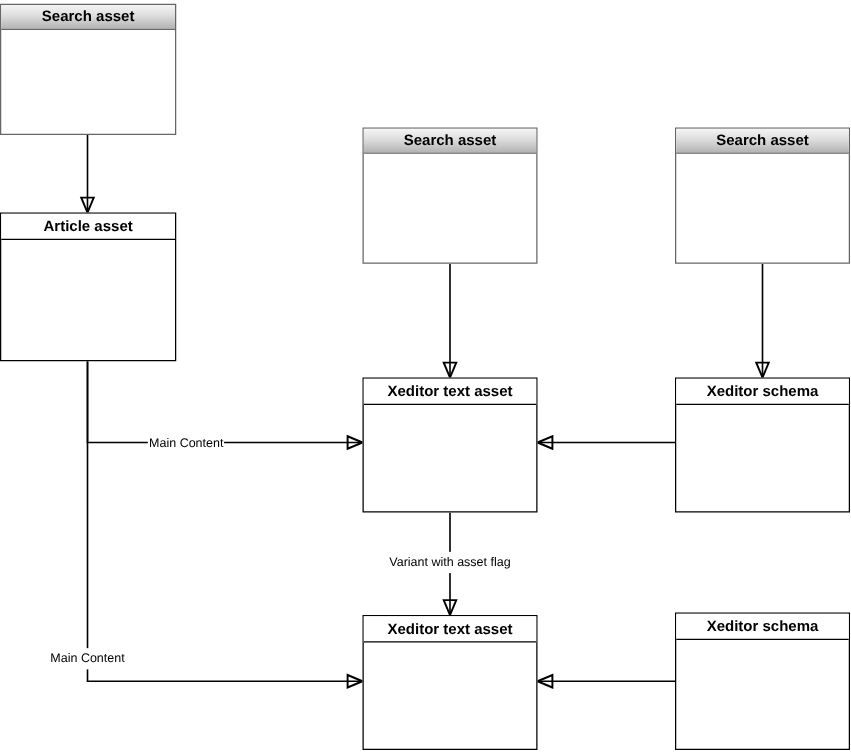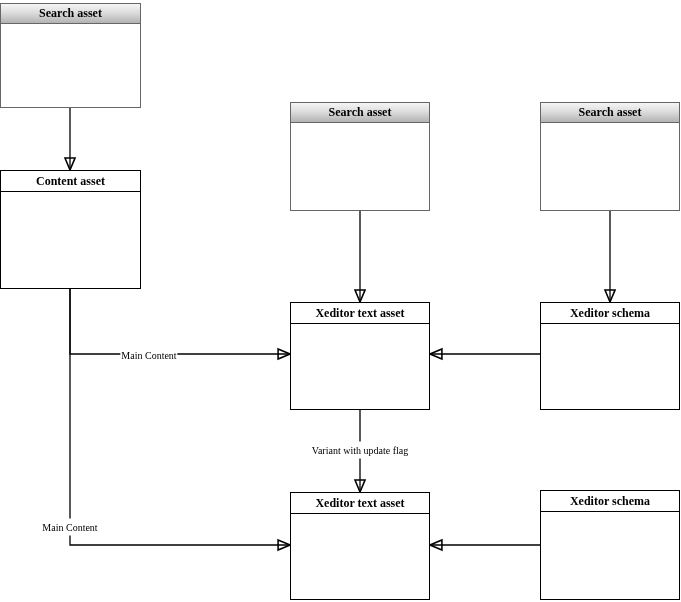--- a/index.html
+++ b/index.html
@@ -16,21 +16,20 @@
   body{
     background:var(--background);
     font-family:"Liberation Sans","DejaVu Sans",sans-serif;
   }
   .canvas{
     position:relative;
     width:681px;
     height:602px;
     background:var(--background);
     overflow:hidden;
-    font-family:Liberation Serif, serif;
   }
   .edges-layer{
     position:absolute;
     left:0;top:0;
     pointer-events:none;
   }
   .edges-layer path{
     stroke:var(--edge);
     stroke-width:1.3;
     fill:none;
@@ -98,21 +97,21 @@
     <path d="M 70 289 L 70 545 L 290 545" marker-end="url(#arrowhead)"></path>
     <path d="M 540 545 L 430 545" marker-end="url(#arrowhead)"></path>
   </svg>
 
   <div class="node gradient" style="left:0px;top:3px;width:141px;height:105px;">
     <div class="node-header">Search asset</div>
     <div class="node-body"></div>
   </div>
 
   <div class="node" style="left:0px;top:170px;width:141px;height:119px;">
-    <div class="node-header">Content asset</div>
+    <div class="node-header">Article asset</div>
     <div class="node-body"></div>
   </div>
 
   <div class="node gradient" style="left:290px;top:102px;width:140px;height:109px;">
     <div class="node-header">Search asset</div>
     <div class="node-body"></div>
   </div>
 
   <div class="node gradient" style="left:540px;top:102px;width:140px;height:109px;">
     <div class="node-header">Search asset</div>
@@ -133,16 +132,16 @@
     <div class="node-header">Xeditor text asset</div>
     <div class="node-body"></div>
   </div>
 
   <div class="node" style="left:540px;top:490px;width:140px;height:110px;">
     <div class="node-header">Xeditor schema</div>
     <div class="node-body"></div>
   </div>
 
   <div class="edge-label" style="left:149px;top:355px;">Main Content</div>
-  <div class="edge-label" style="left:360px;top:450px;">Variant with update flag</div>
+  <div class="edge-label" style="left:360px;top:450px;">Variant with asset flag</div>
   <div class="edge-label" style="left:70px;top:527px;">Main Content</div>
 
 </div>
 
 </body></html>

